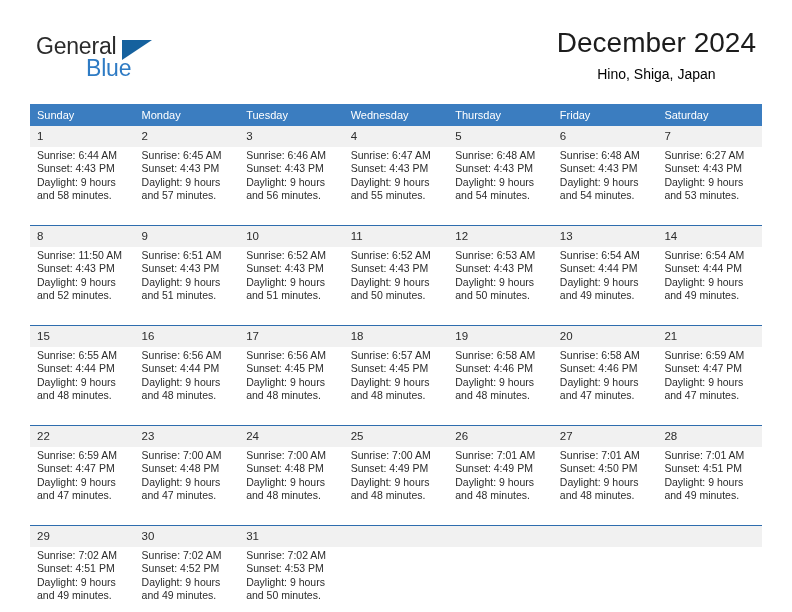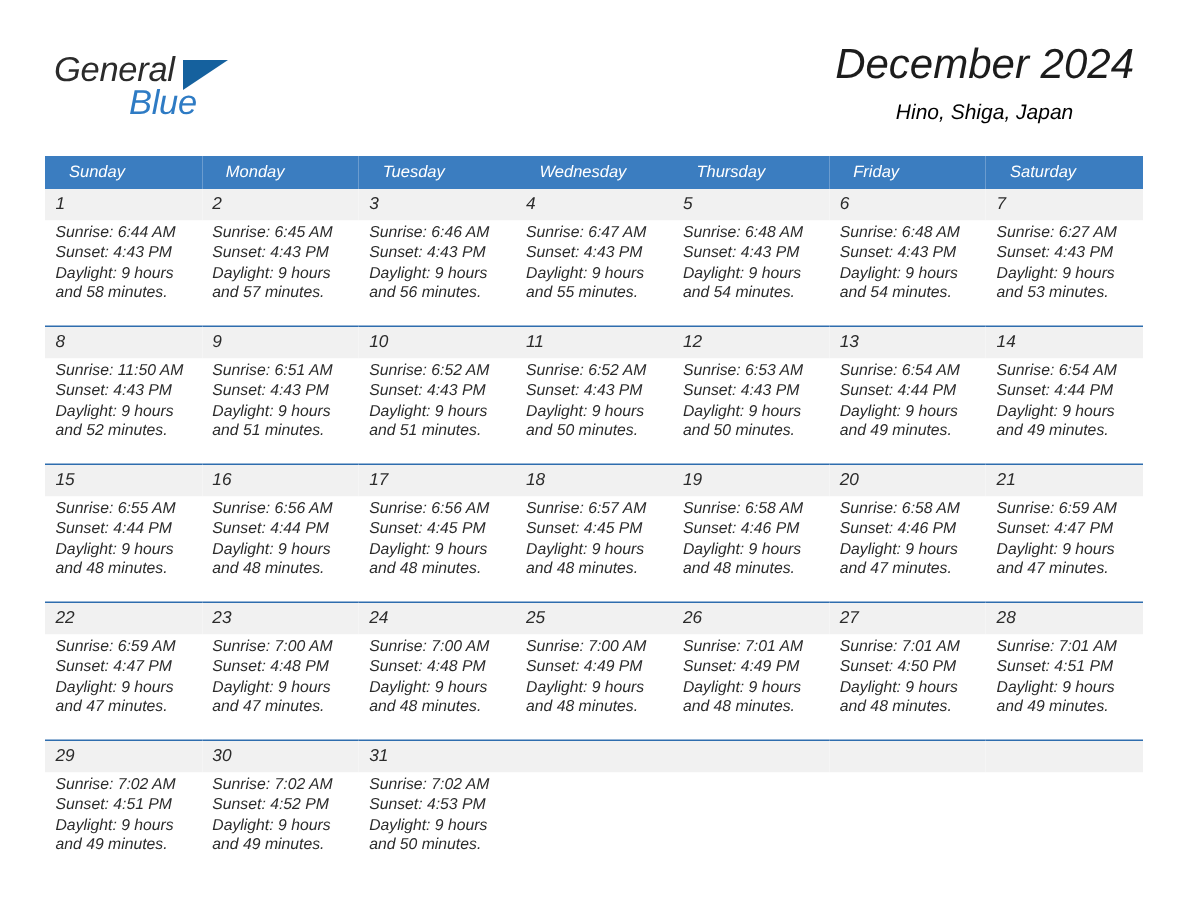--- a/index.html
+++ b/index.html
@@ -13,21 +13,20 @@
     font-family: "Liberation Sans", sans-serif;
     color: #1a1a1a;
     overflow: hidden;
   }
 
   .page {
     position: relative;
     width: 792px;
     height: 500px;
     box-sizing: border-box;
-    font-style: italic;
   }
 
   
   .header {
     position: absolute;
     left: 0;
     top: 0;
     width: 792px;
     height: 104px;
   }
@@ -100,21 +99,21 @@
     border-collapse: collapse;
     table-layout: fixed;
   }
 
   .calendar th {
     background: #3B7DC0;
     color: #ffffff;
     font-size: 11px;
     font-weight: 400;
     text-align: left;
-    padding: 5px 0 5px 16px;
+    padding: 5px 0 5px 7px;
     height: 11px;
     line-height: 12px;
   }
 
   .week-row .daynum-cell {
     background: #F1F1F1;
     border-top: 1.5px solid #2E6DAE;
     font-size: 11.5px;
     font-weight: 400;
     color: #2b2b2b;
@@ -125,21 +124,21 @@
   }
   .week-row.first-week .daynum-cell {
     border-top: none;
   }
 
   .week-row .info-cell {
     background: #ffffff;
     font-size: 10.5px;
     font-weight: 400;
     color: #2b2b2b;
-    padding: 2px 4px 10px 7px;
+    padding: 2px 4px 18px 7px;
     line-height: 13.4px;
     vertical-align: top;
     height: 58px;
   }
   .info-line {
     white-space: nowrap;
   }
   .info-cell.empty {
     height: 58px;
   }

